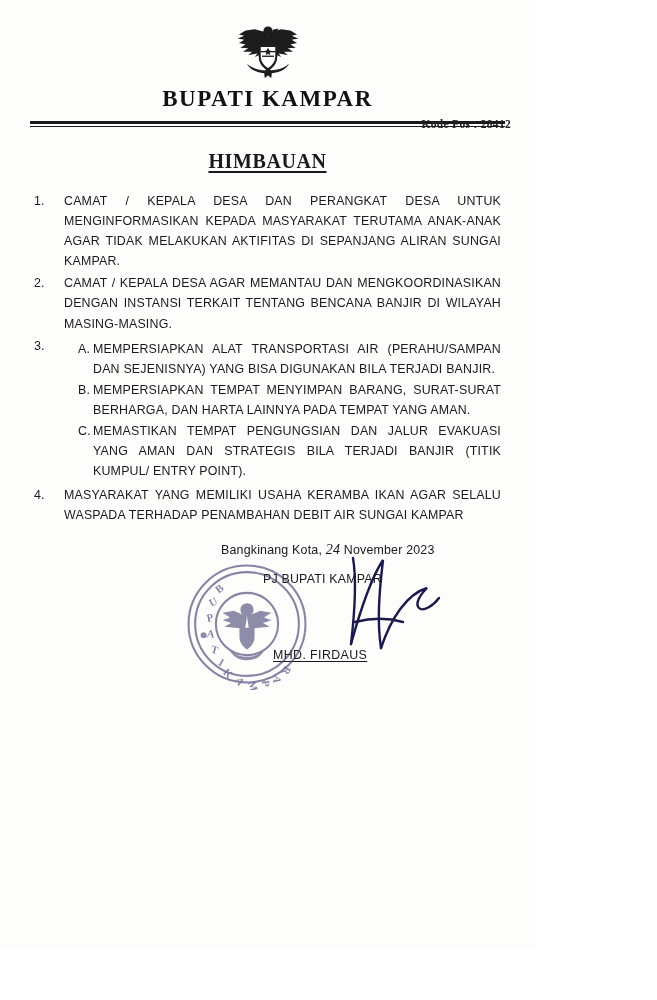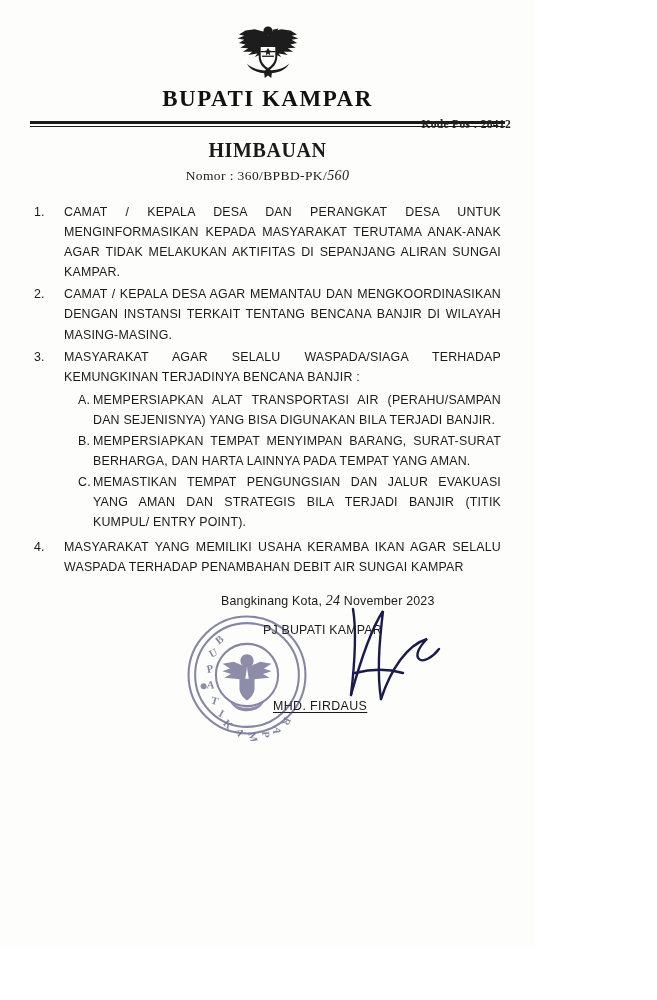--- a/index.html
+++ b/index.html
@@ -66,21 +66,22 @@
     border-top: 1px solid #1a1a1a;
   }
 
   
   .doc-title {
     text-align: center;
     font-family: "Liberation Serif", serif;
     font-weight: bold;
     font-size: 20px;
     letter-spacing: 0.6px;
-    margin-top: 12px;
+    margin-top: 23px;
+    text-decoration: underline;
     text-underline-offset: 3px;
   }
   .doc-number {
     text-align: center;
     font-family: "Liberation Serif", serif;
     font-size: 13.5px;
     margin-top: 6px;
     letter-spacing: 0.4px;
   }
   .doc-number .hand {
@@ -239,44 +240,39 @@
     </div>
   </div>
 
   <div class="kop-title">BUPATI KAMPAR</div>
   <div class="kode-pos">Kode Pos : 28412</div>
 
   <div class="rule-thick"></div>
   <div class="rule-thin"></div>
 
   <div class="doc-title">HIMBAUAN</div>
-  <div class="doc-number">
-    <span>Nomor :</span>
-    <span>360/BPBD-PK/</span><span class="hand">560</span>
-  </div>
 
   <div class="body">
 
 
     <ol class="numlist">
 
       <li>
         <span class="marker">1.</span>
         <span class="content">CAMAT / KEPALA DESA DAN PERANGKAT DESA UNTUK MENGINFORMASIKAN KEPADA MASYARAKAT TERUTAMA ANAK-ANAK AGAR TIDAK MELAKUKAN AKTIFITAS DI SEPANJANG ALIRAN SUNGAI KAMPAR.</span>
       </li>
 
       <li>
         <span class="marker">2.</span>
         <span class="content">CAMAT / KEPALA DESA AGAR MEMANTAU DAN MENGKOORDINASIKAN DENGAN INSTANSI TERKAIT TENTANG BENCANA BANJIR DI WILAYAH MASING-MASING.</span>
       </li>
 
       <li>
         <span class="marker">3.</span>
         <div class="content">
-          <div>MASYARAKAT AGAR SELALU WASPADA/SIAGA TERHADAP KEMUNGKINAN TERJADINYA BENCANA BANJIR :</div>
           <ul class="sublist">
             <li>
               <span class="submarker">A.</span>
               <span class="subcontent">MEMPERSIAPKAN ALAT TRANSPORTASI AIR (PERAHU/SAMPAN DAN SEJENISNYA) YANG BISA DIGUNAKAN BILA TERJADI BANJIR.</span>
             </li>
             <li>
               <span class="submarker">B.</span>
               <span class="subcontent">MEMPERSIAPKAN TEMPAT MENYIMPAN BARANG, SURAT-SURAT BERHARGA, DAN HARTA LAINNYA PADA TEMPAT YANG AMAN.</span>
             </li>
             <li>

